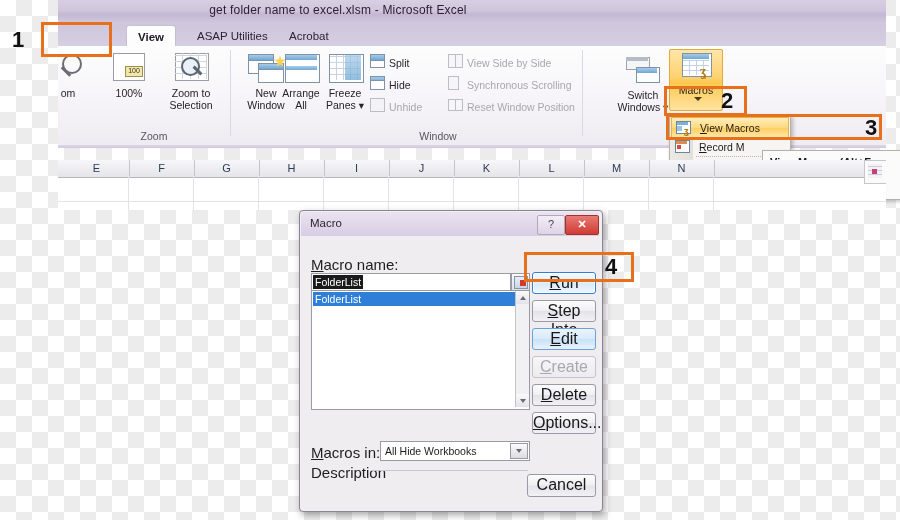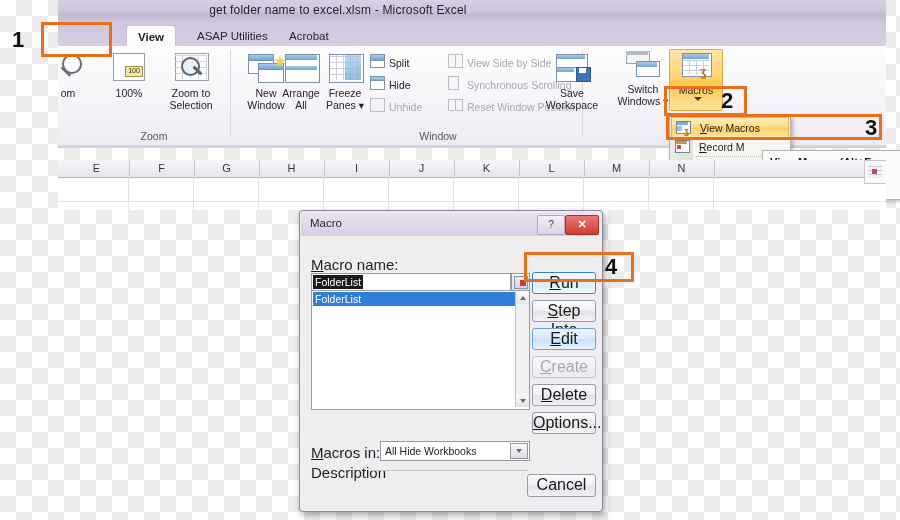--- a/index.html
+++ b/index.html
@@ -309,36 +309,22 @@
     </div>
     <div class="smitem dis" style="left:390px;top:52px;">
       <span class="si">
         <span class="ic" style="left:0;top:1px;width:6px;height:10px;border:1px solid #bdbdc4;background:#f6f6f8;"></span>
         <span class="ic" style="left:7px;top:1px;width:6px;height:10px;border:1px solid #bdbdc4;background:#f6f6f8;"></span>
       </span><span>Reset Window Position</span>
     </div>
 
     <div class="grp-sep" style="left:524px;"></div>
 
-    <div class="bigbtn" style="left:478px;top:6px;width:72px;">
-      <div class="bi">
-        <div class="ic bd win-w" style="left:20px;top:2px;width:30px;height:12px;"></div>
-        <div class="ic win-blue" style="left:21px;top:3px;width:28px;height:4px;"></div>
-        <div class="ic bd win-w" style="left:20px;top:15px;width:19px;height:13px;"></div>
-        <div class="ic win-blue" style="left:21px;top:16px;width:17px;height:4px;"></div>
-        <div class="ic" style="left:40px;top:15px;width:13px;height:13px;background:#3f74b5;border:1px solid #2d5a92;"></div>
-        <div class="ic" style="left:43px;top:16px;width:7px;height:5px;background:#ffffff;"></div>
-      </div>
-      <div class="bl">
-        <span>Save</span><br>
-        <span>Workspace</span>
-      </div>
-    </div>
-
-    <div class="bigbtn" style="left:550px;top:2px;width:70px;">
+
+    <div class="bigbtn" style="left:550px;top:8px;width:70px;">
       <div class="bi">
         <div class="ic" style="left:18px;top:3px;width:22px;height:11px;border:1px solid #9aa3ac;background:#f4f5f7;"></div>
         <div class="ic" style="left:18px;top:3px;width:22px;height:4px;background:#b4bcc6;"></div>
         <div class="ic bd win-w" style="left:28px;top:13px;width:22px;height:14px;"></div>
         <div class="ic win-blue" style="left:29px;top:14px;width:20px;height:5px;"></div>
       </div>
       <div class="bl">
         <span>Switch</span><br>
         <span>Windows</span><span>&nbsp;▾</span>
       </div>

